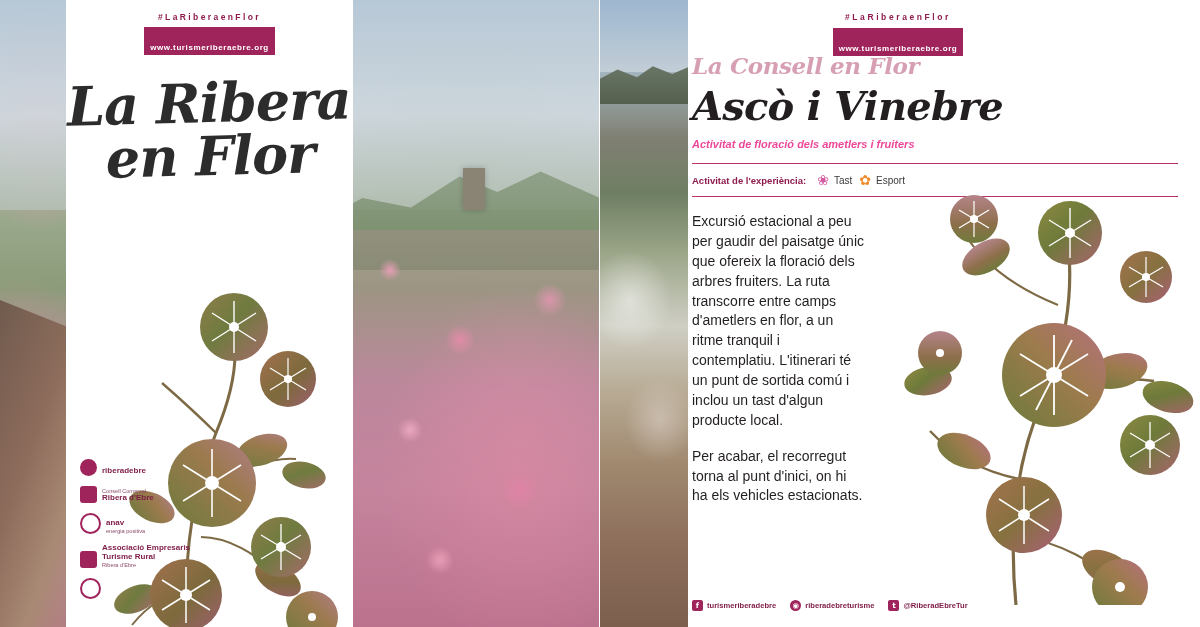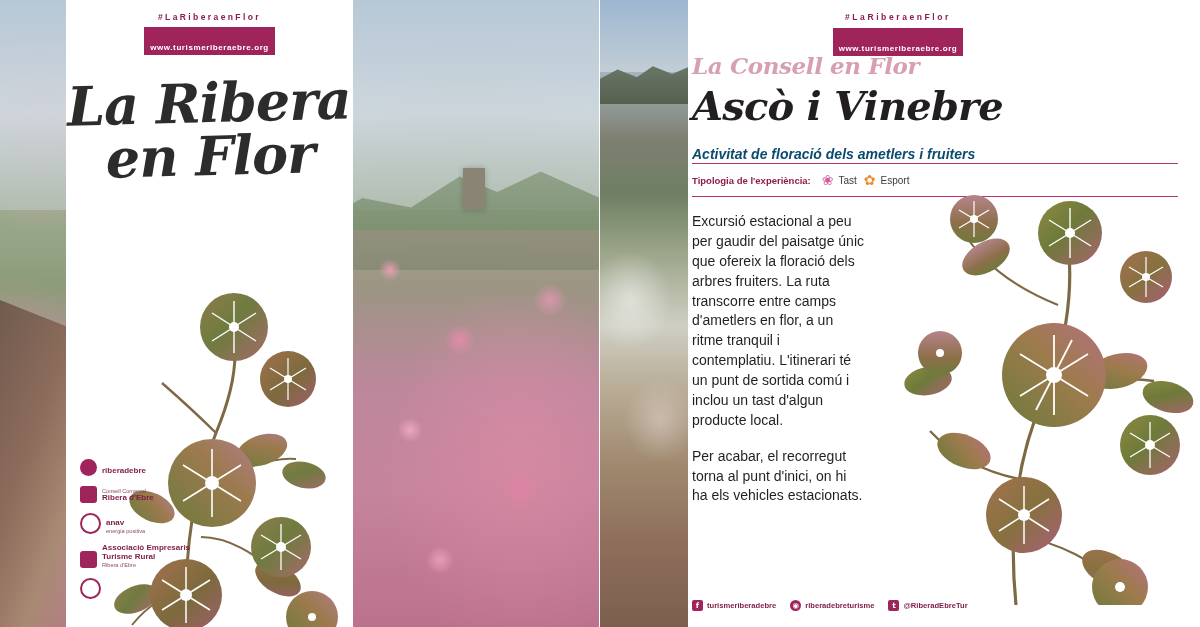--- a/index.html
+++ b/index.html
@@ -219,24 +219,24 @@
     left: 4px; top: 82px;
     color: #231f20;
     font-family: "DejaVu Serif", serif;
     font-style: italic;
     font-weight: 700;
     font-size: 40px;
     letter-spacing: -.8px;
   }
   .subtitle {
     position: absolute;
-    left: 4px; top: 146px;
+    left: 4px; top: 138px;
     width: 470px;
-    color: #0c4a6e;
-    font-size: 14px;
+    color: #ec4899;
+    font-size: 11px;
     font-style: italic;
     font-weight: 700;
   }
   .rule {
     position: absolute;
     left: 4px;
     width: 486px;
     height: 1px;
     background: #b8336a;
   }
@@ -474,21 +474,21 @@
         <span class="urlbadge">www.turismeriberaebre.org</span>
       </div>
 
       <div class="subbrand">La Consell en Flor</div>
       <div class="maintitle">Ascò i Vinebre</div>
       <div class="subtitle">Activitat de floració dels ametlers i fruiters</div>
 
       <div class="rule rule-1"></div>
 
       <div class="typology">
-        <span class="lbl">Tipologia de l'experiència:</span>
+        <span class="lbl">Activitat de l'experiència:</span>
         <span class="tag">
           <span class="glyph pink">❀</span>
           <span>Tast</span>
         </span>
         <span class="tag">
           <span class="glyph orange">✿</span>
           <span>Esport</span>
         </span>
       </div>
 

